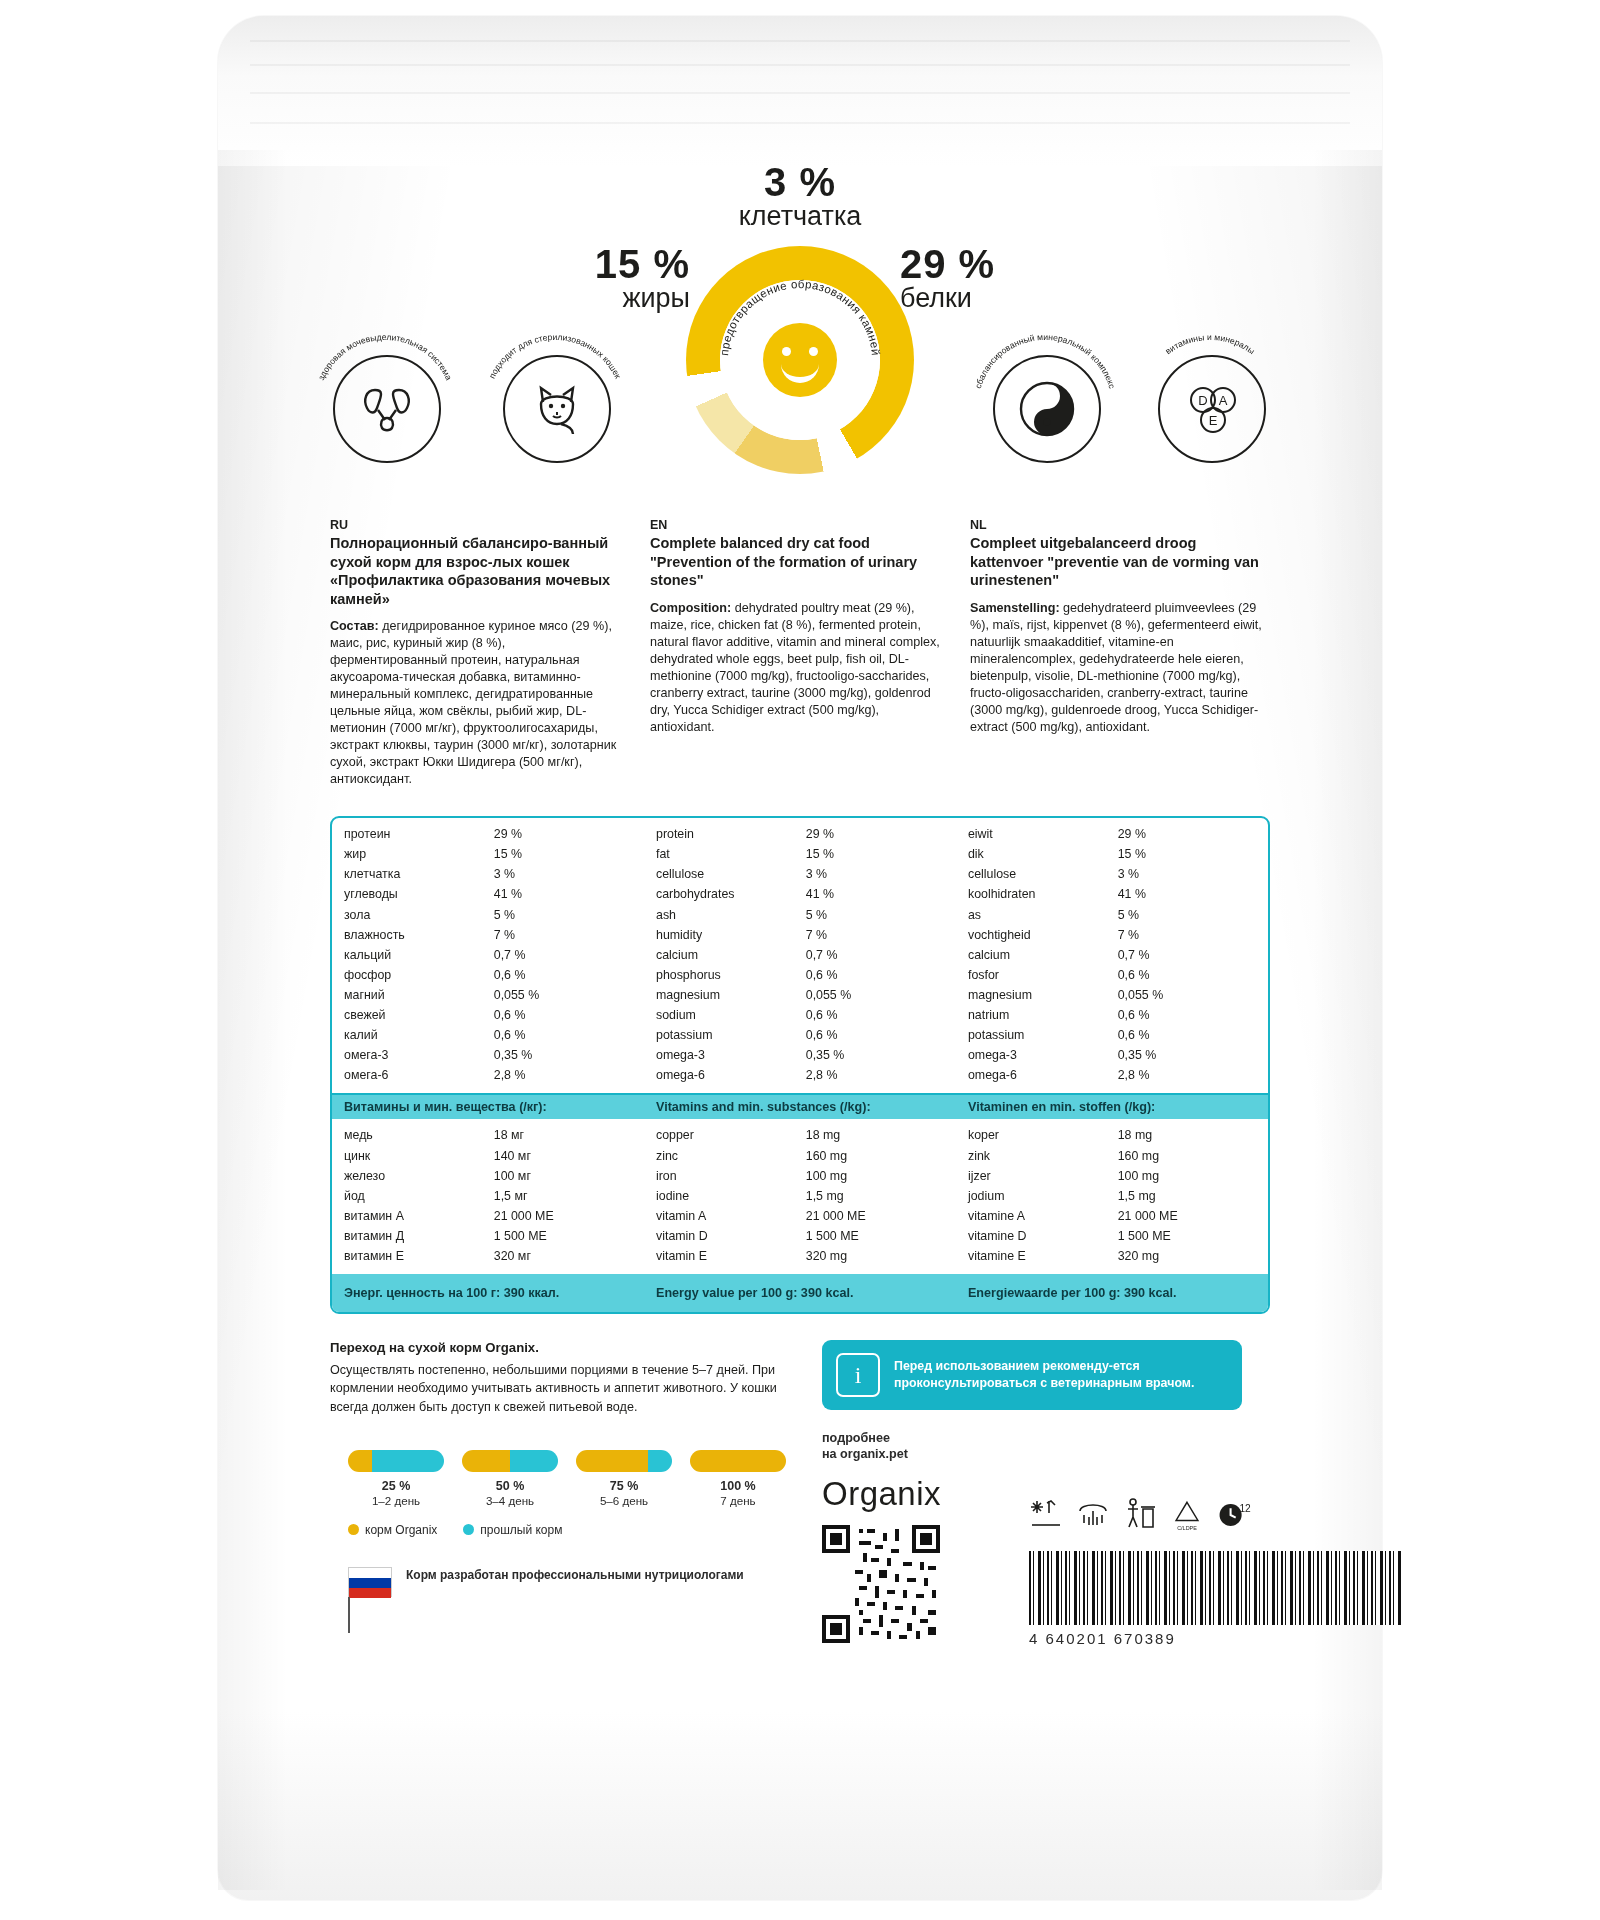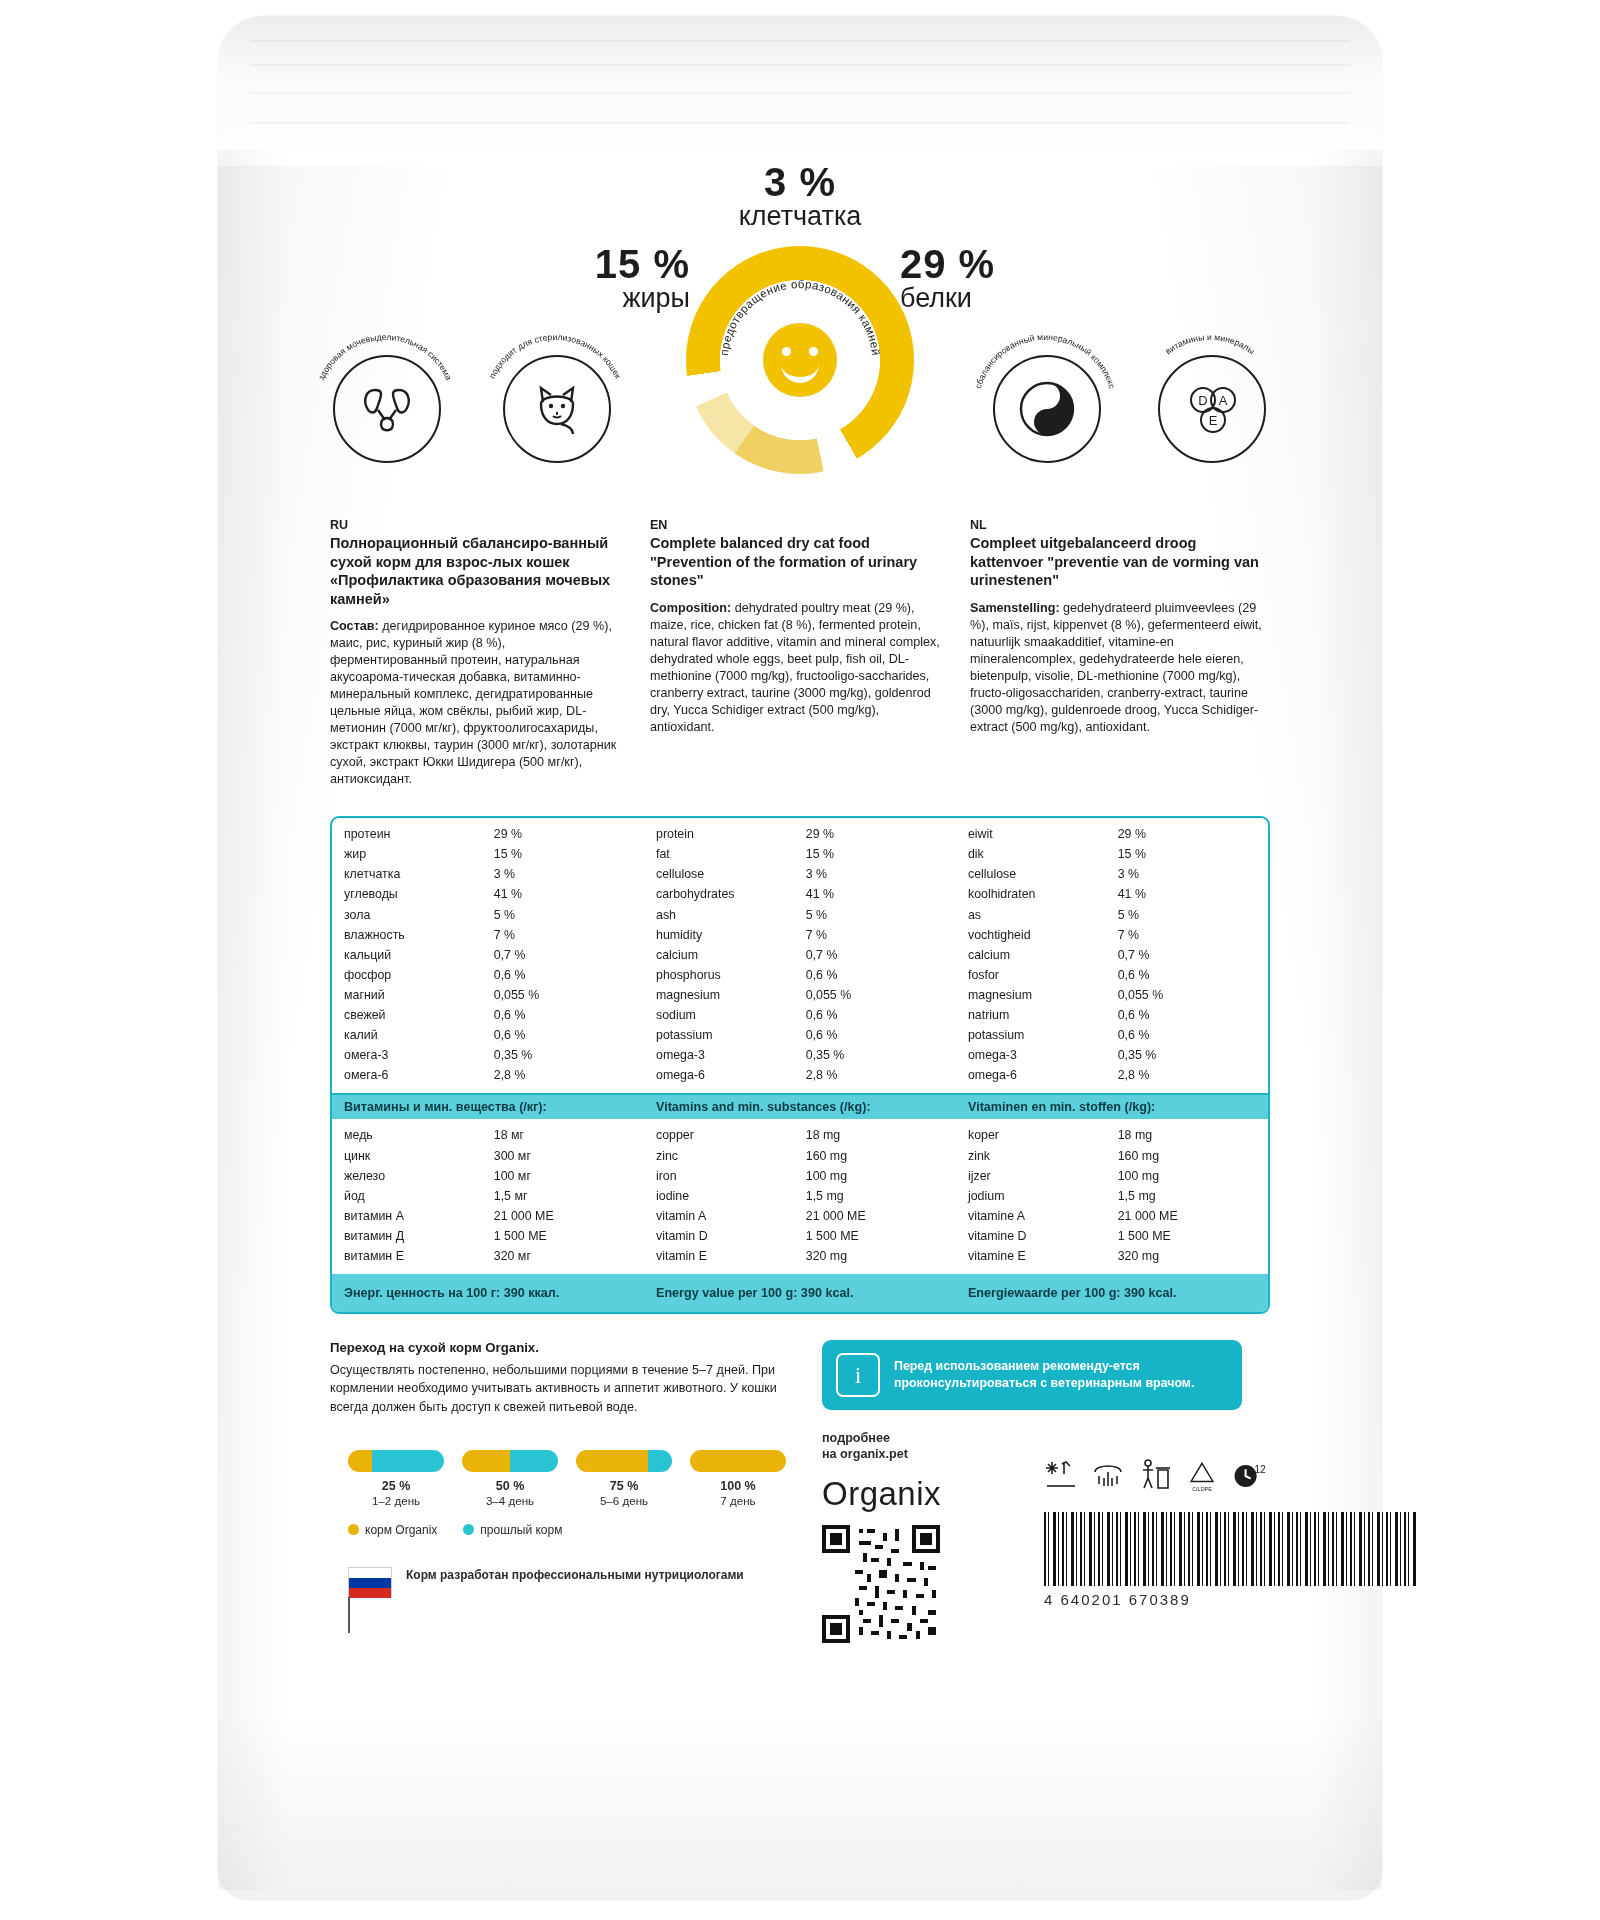--- a/index.html
+++ b/index.html
@@ -121,21 +121,21 @@
   .flag .pole{width:2px;height:36px;background:#555;margin-left:0;}
   .flagtxt{font-size:12px;font-weight:bold;line-height:1.35;}
 
   
   .rightcol{width:420px;}
   .vetbox{background:#17b3c6;border-radius:9px;padding:13px 14px;display:flex;gap:14px;align-items:center;}
   .vetbox .i{width:40px;height:40px;border:2px solid #fff;border-radius:7px;color:#fff;font-size:24px;
              display:flex;align-items:center;justify-content:center;font-family:"Liberation Serif",serif;flex:none;}
   .vettxt{font-size:12.4px;color:#fff;font-weight:bold;line-height:1.35;}
   .more{font-size:12.6px;font-weight:bold;margin-top:14px;line-height:1.3;}
-  .brandrow{display:flex;align-items:center;gap:32px;margin-top:6px;}
+  .brandrow{display:flex;align-items:flex-end;gap:17px;margin-top:6px;}
   .brand{font-size:33px;letter-spacing:0.5px;color:#1d1d1b;font-family:"Liberation Sans",sans-serif;font-weight:500;}
   .qr{width:118px;height:118px;margin-top:12px;}
   .symbols{display:flex;gap:13px;align-items:flex-end;margin-top:2px;}
   .sym{width:34px;height:40px;}
   .barcode{margin-top:16px;}
   .bc-lines{height:74px;width:372px;background:
      repeating-linear-gradient(90deg,#111 0 2px,#fff 2px 4px,#111 4px 5px,#fff 5px 9px,#111 9px 12px,#fff 12px 14px,#111 14px 15px,#fff 15px 18px);}
   .bc-num{font-size:15px;letter-spacing:2px;margin-top:5px;}
 </style>
 </head>
@@ -446,21 +446,21 @@
         <div class="col">Vitaminen en min. stoffen (/kg):</div>
       </div>
       <div class="ncols">
         <div class="ncol" id="vcol-ru">
             <div class="nline">
               <div class="k">медь</div>
               <div class="v">18 мг</div>
             </div>
             <div class="nline">
               <div class="k">цинк</div>
-              <div class="v">300 мг</div>
+              <div class="v">140 мг</div>
             </div>
             <div class="nline">
               <div class="k">железо</div>
               <div class="v">100 мг</div>
             </div>
             <div class="nline">
               <div class="k">йод</div>
               <div class="v">1,5 мг</div>
             </div>
             <div class="nline">

